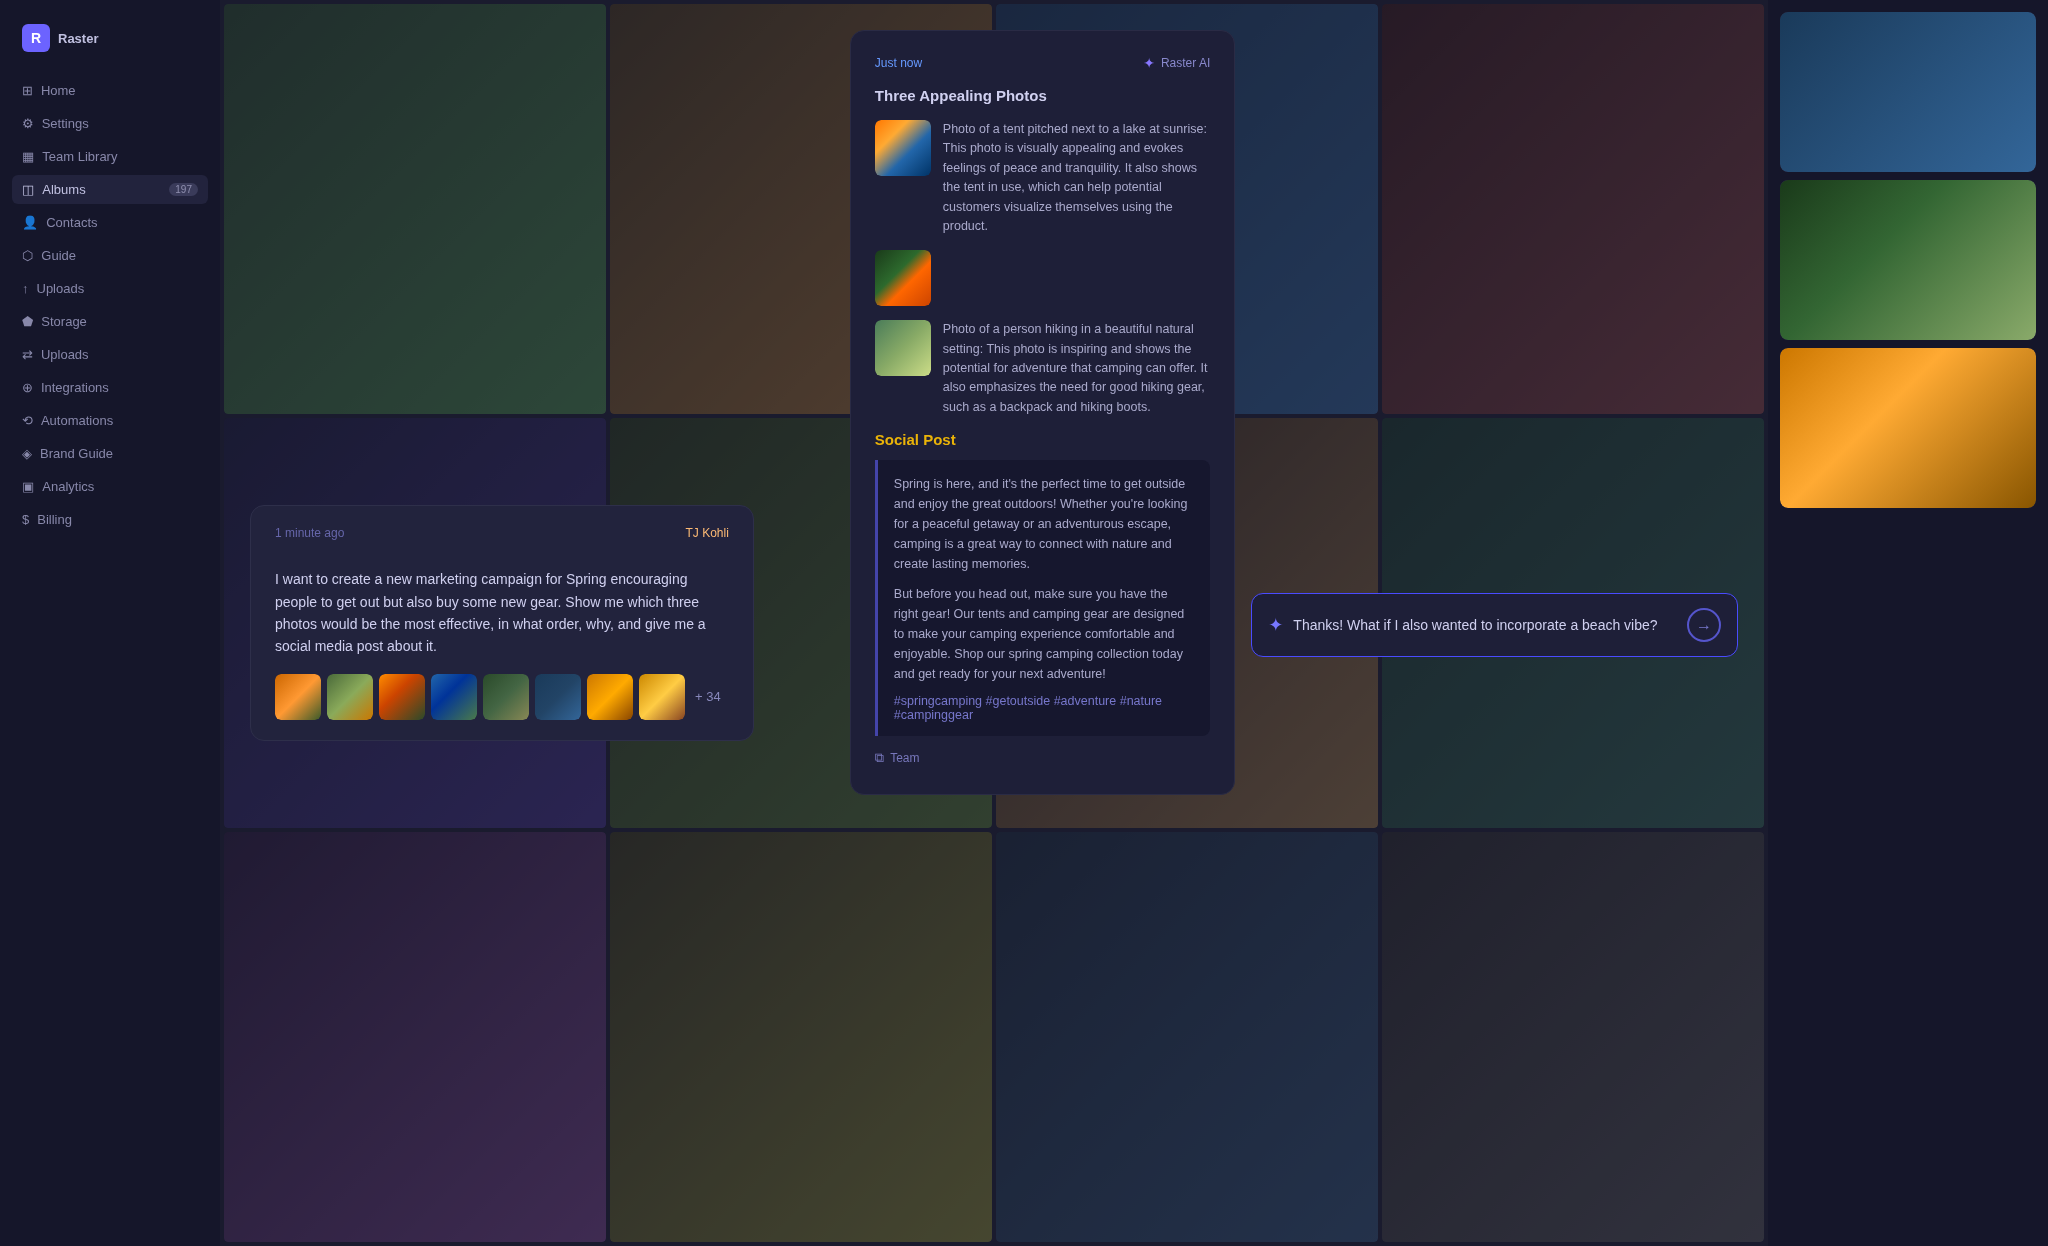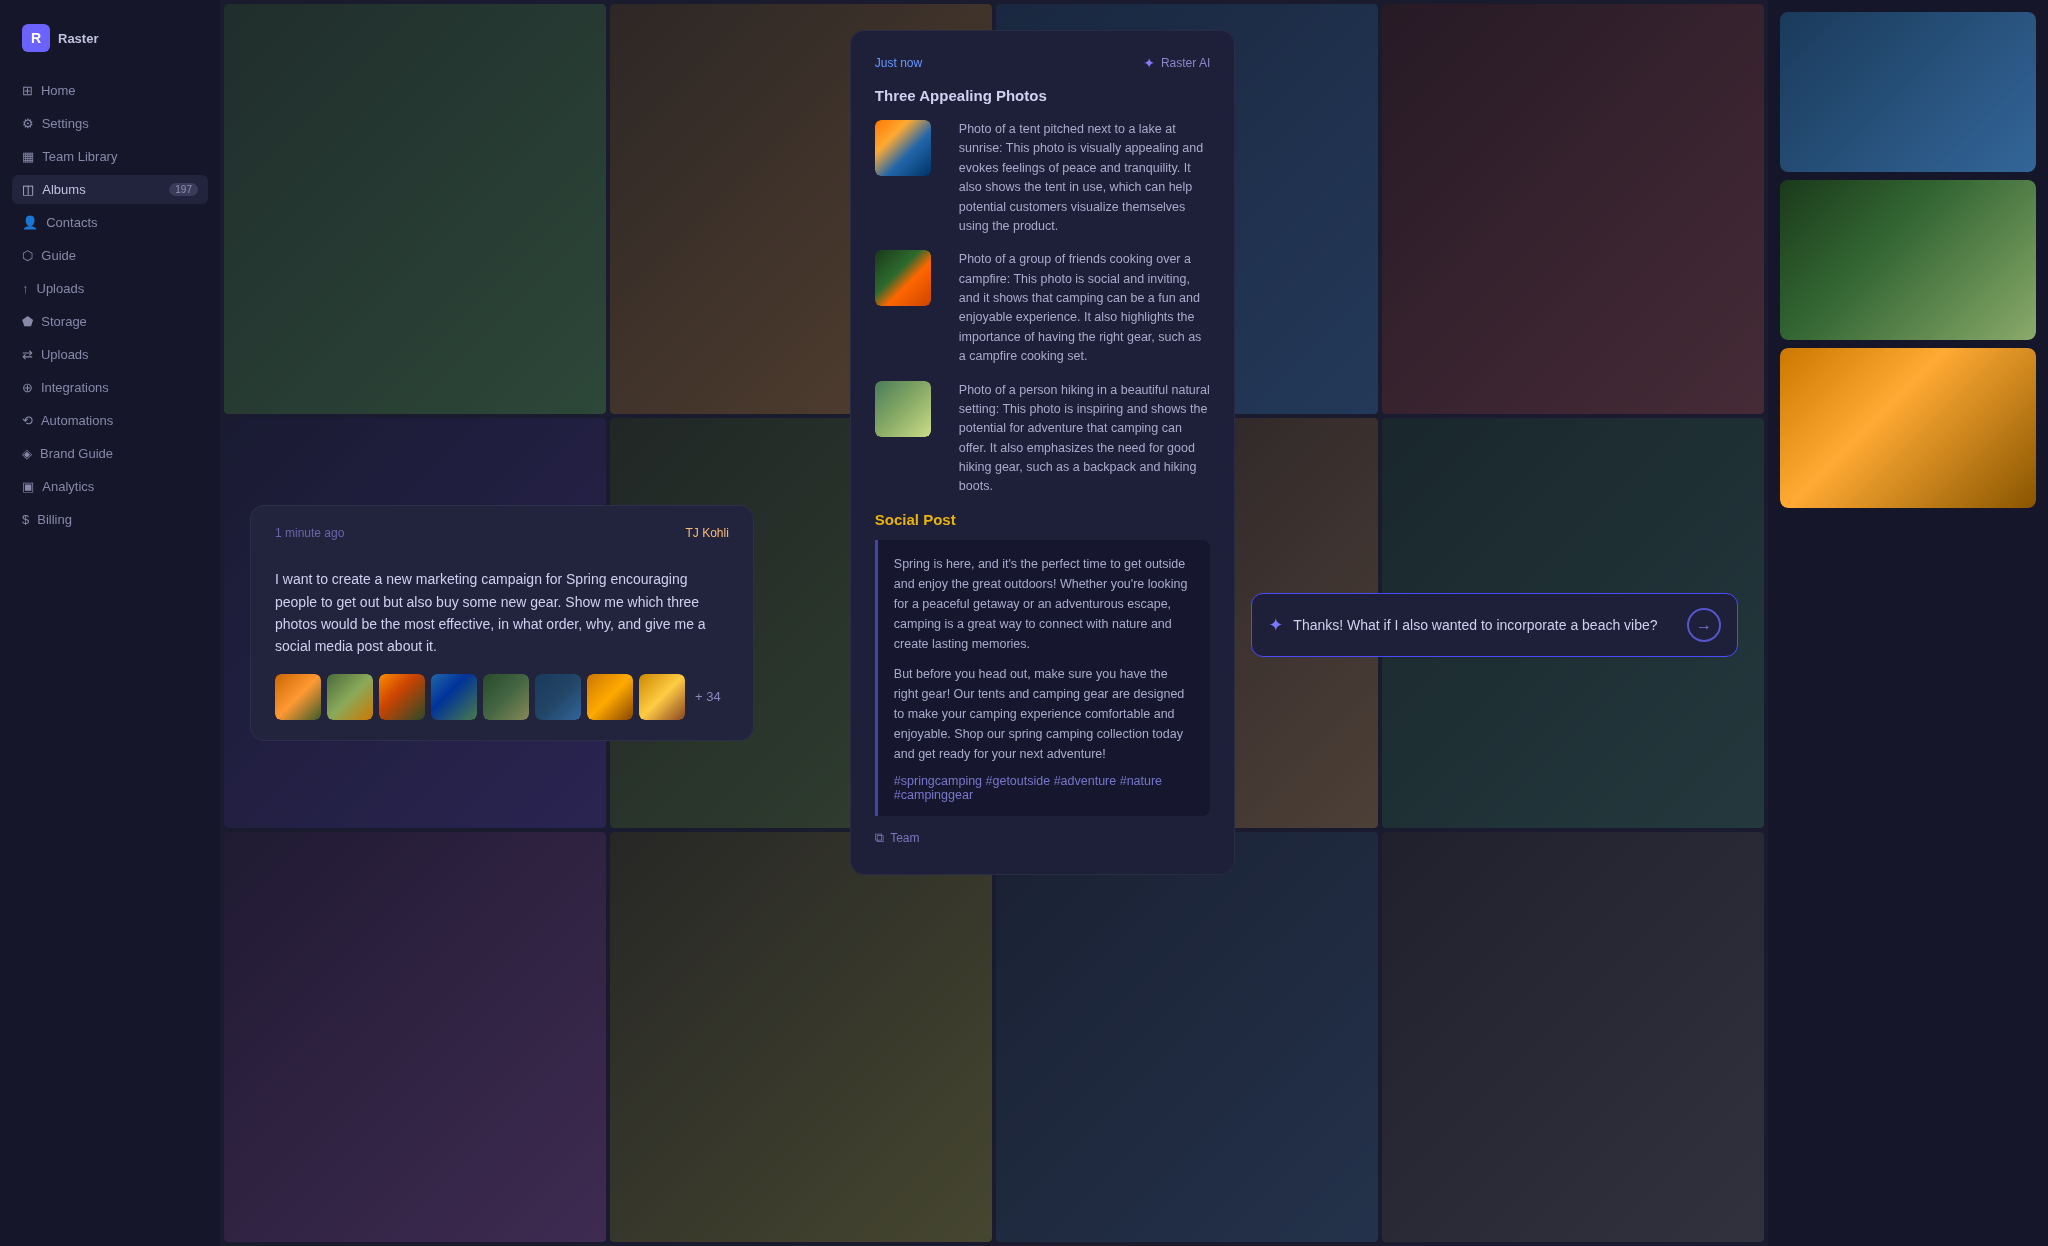--- a/index.html
+++ b/index.html
@@ -205,21 +205,20 @@
       width: 56px;
       height: 56px;
       border-radius: 6px;
       flex-shrink: 0;
       overflow: hidden;
     }
     .photo-rec-text {
       color: #aaaacc;
       font-size: 12.5px;
       line-height: 1.55;
-      margin-left: 16px;
     }
     .social-post-title {
       color: #eab308;
       font-size: 15px;
       font-weight: 600;
       margin: 8px 0 12px;
     }
     .social-post-box {
       background: #16172e;
       border-left: 3px solid #4444aa;
@@ -499,21 +498,20 @@
         <div class="photo-rec-thumb">
           <div style="width:100%;height:100%;border-radius:6px;" class="photo-tent-lake"></div>
         </div>
         <p class="photo-rec-text">Photo of a tent pitched next to a lake at sunrise: This photo is visually appealing and evokes feelings of peace and tranquility. It also shows the tent in use, which can help potential customers visualize themselves using the product.</p>
       </div>
 
       <div class="photo-rec">
         <div class="photo-rec-thumb">
           <div style="width:100%;height:100%;border-radius:6px;" class="photo-group-camp"></div>
         </div>
-        <p class="photo-rec-text">Photo of a group of friends cooking over a campfire: This photo is social and inviting, and it shows that camping can be a fun and enjoyable experience. It also highlights the importance of having the right gear, such as a campfire cooking set.</p>
       </div>
 
       <div class="photo-rec">
         <div class="photo-rec-thumb">
           <div style="width:100%;height:100%;border-radius:6px;" class="photo-person-hike"></div>
         </div>
         <p class="photo-rec-text">Photo of a person hiking in a beautiful natural setting: This photo is inspiring and shows the potential for adventure that camping can offer. It also emphasizes the need for good hiking gear, such as a backpack and hiking boots.</p>
       </div>
 
       <div class="social-post-title">Social Post</div>

